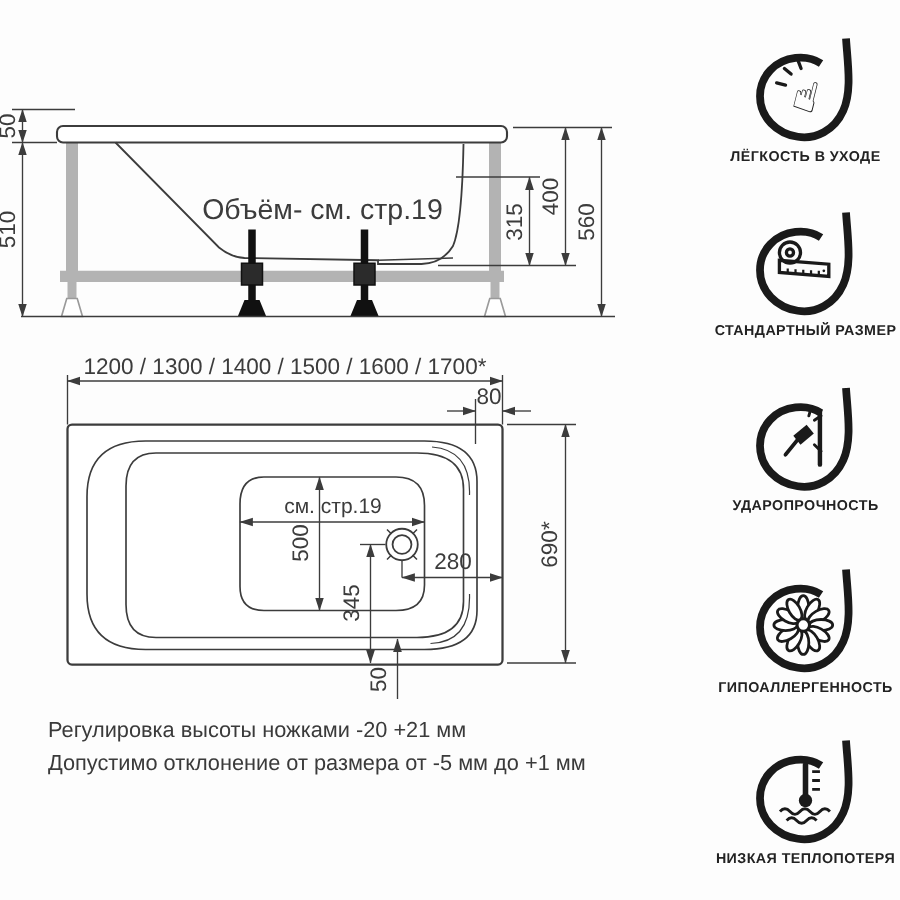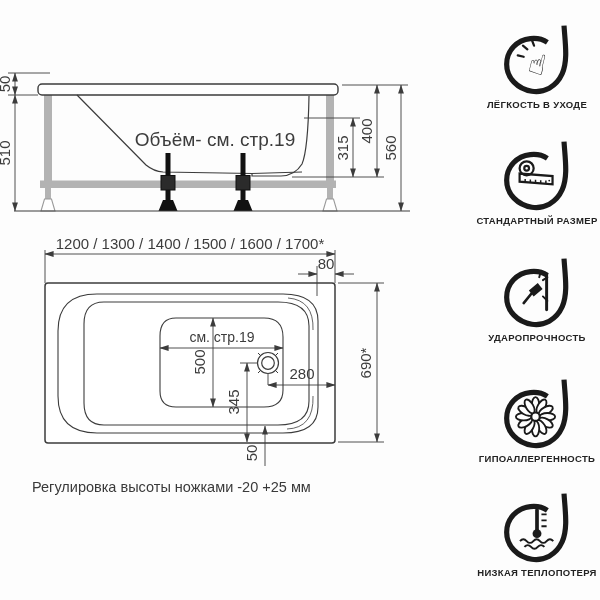--- a/index.html
+++ b/index.html
@@ -122,21 +122,22 @@
     <text class="dim" x="326" y="269" text-anchor="middle">80</text>
     <text class="dim" x="371" y="363" text-anchor="middle" transform="rotate(-90 371 363)">690*</text>
     <text class="dimsmall" x="222" y="342" text-anchor="middle">см. стр.19</text>
     <text class="dim" x="205" y="362" text-anchor="middle" transform="rotate(-90 205 362)">500</text>
     <text class="dim" x="239" y="402" text-anchor="middle" transform="rotate(-90 239 402)">345</text>
     <text class="dim" x="302" y="379" text-anchor="middle">280</text>
     <text class="dim" x="257" y="453" text-anchor="middle" transform="rotate(-90 257 453)">50</text>
   </svg>
 
   <div class="note-block">
-    <div>Регулировка высоты ножками -20 +25 мм</div>
+    <div>Регулировка высоты ножками -20 +21 мм</div>
+    <div>Допустимо отклонение от размера от -5 мм до +1 мм</div>
   </div>
 
   <div class="feature f1">
     <svg width="74" height="74" viewBox="0 0 100 100">
       <use href="#drop"></use>
       <g stroke="#1a1a1a" stroke-width="3" stroke-linecap="round">
         <path d="M31,32 l6,5 M43,24 l3,8 M24,45 l8,2" fill="none"></path>
       </g>
       <text x="51" y="70" font-size="38" text-anchor="middle" fill="#1a1a1a" font-family="'DejaVu Sans',sans-serif" transform="rotate(14 50 55)">☝</text>
     </svg>

